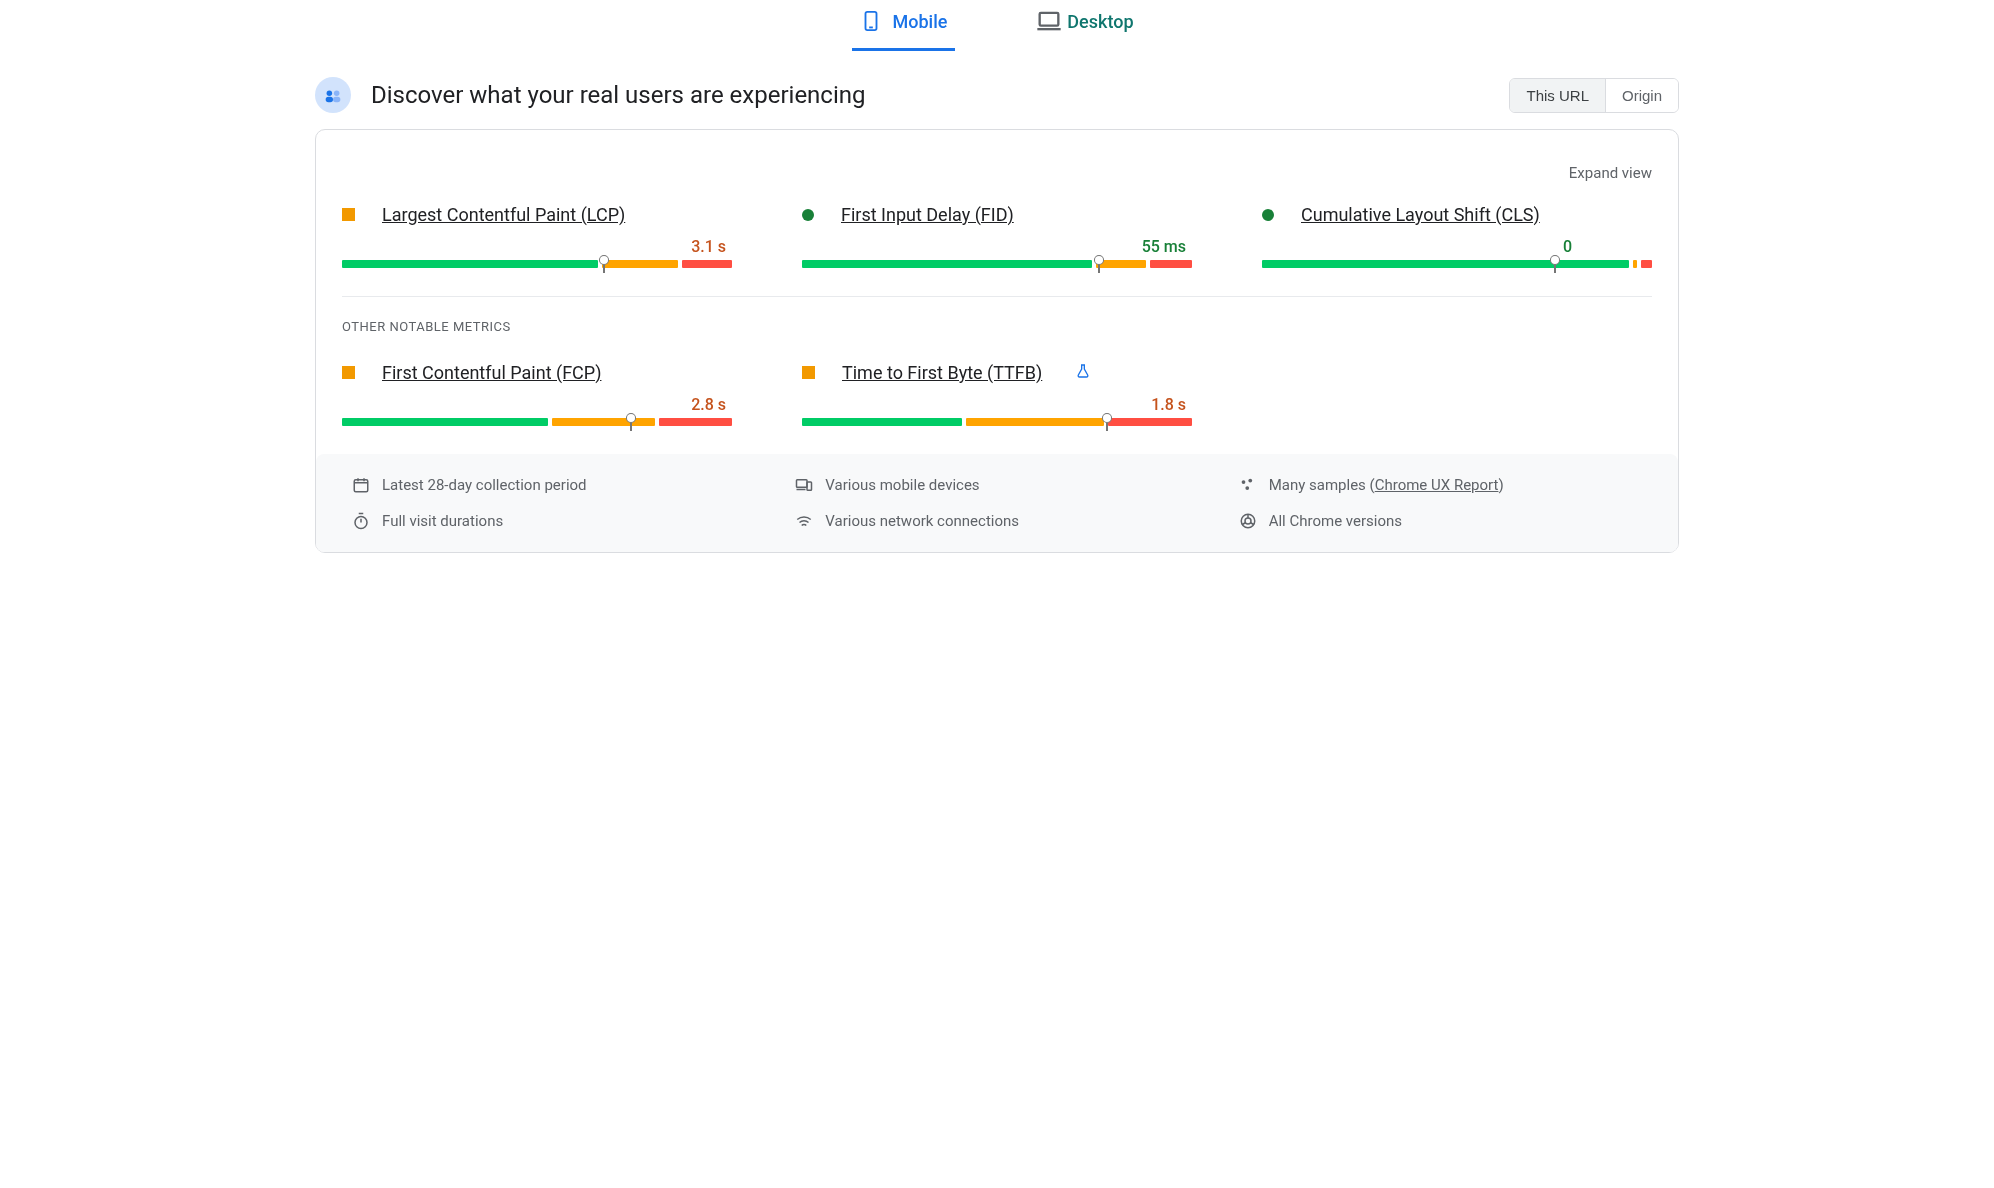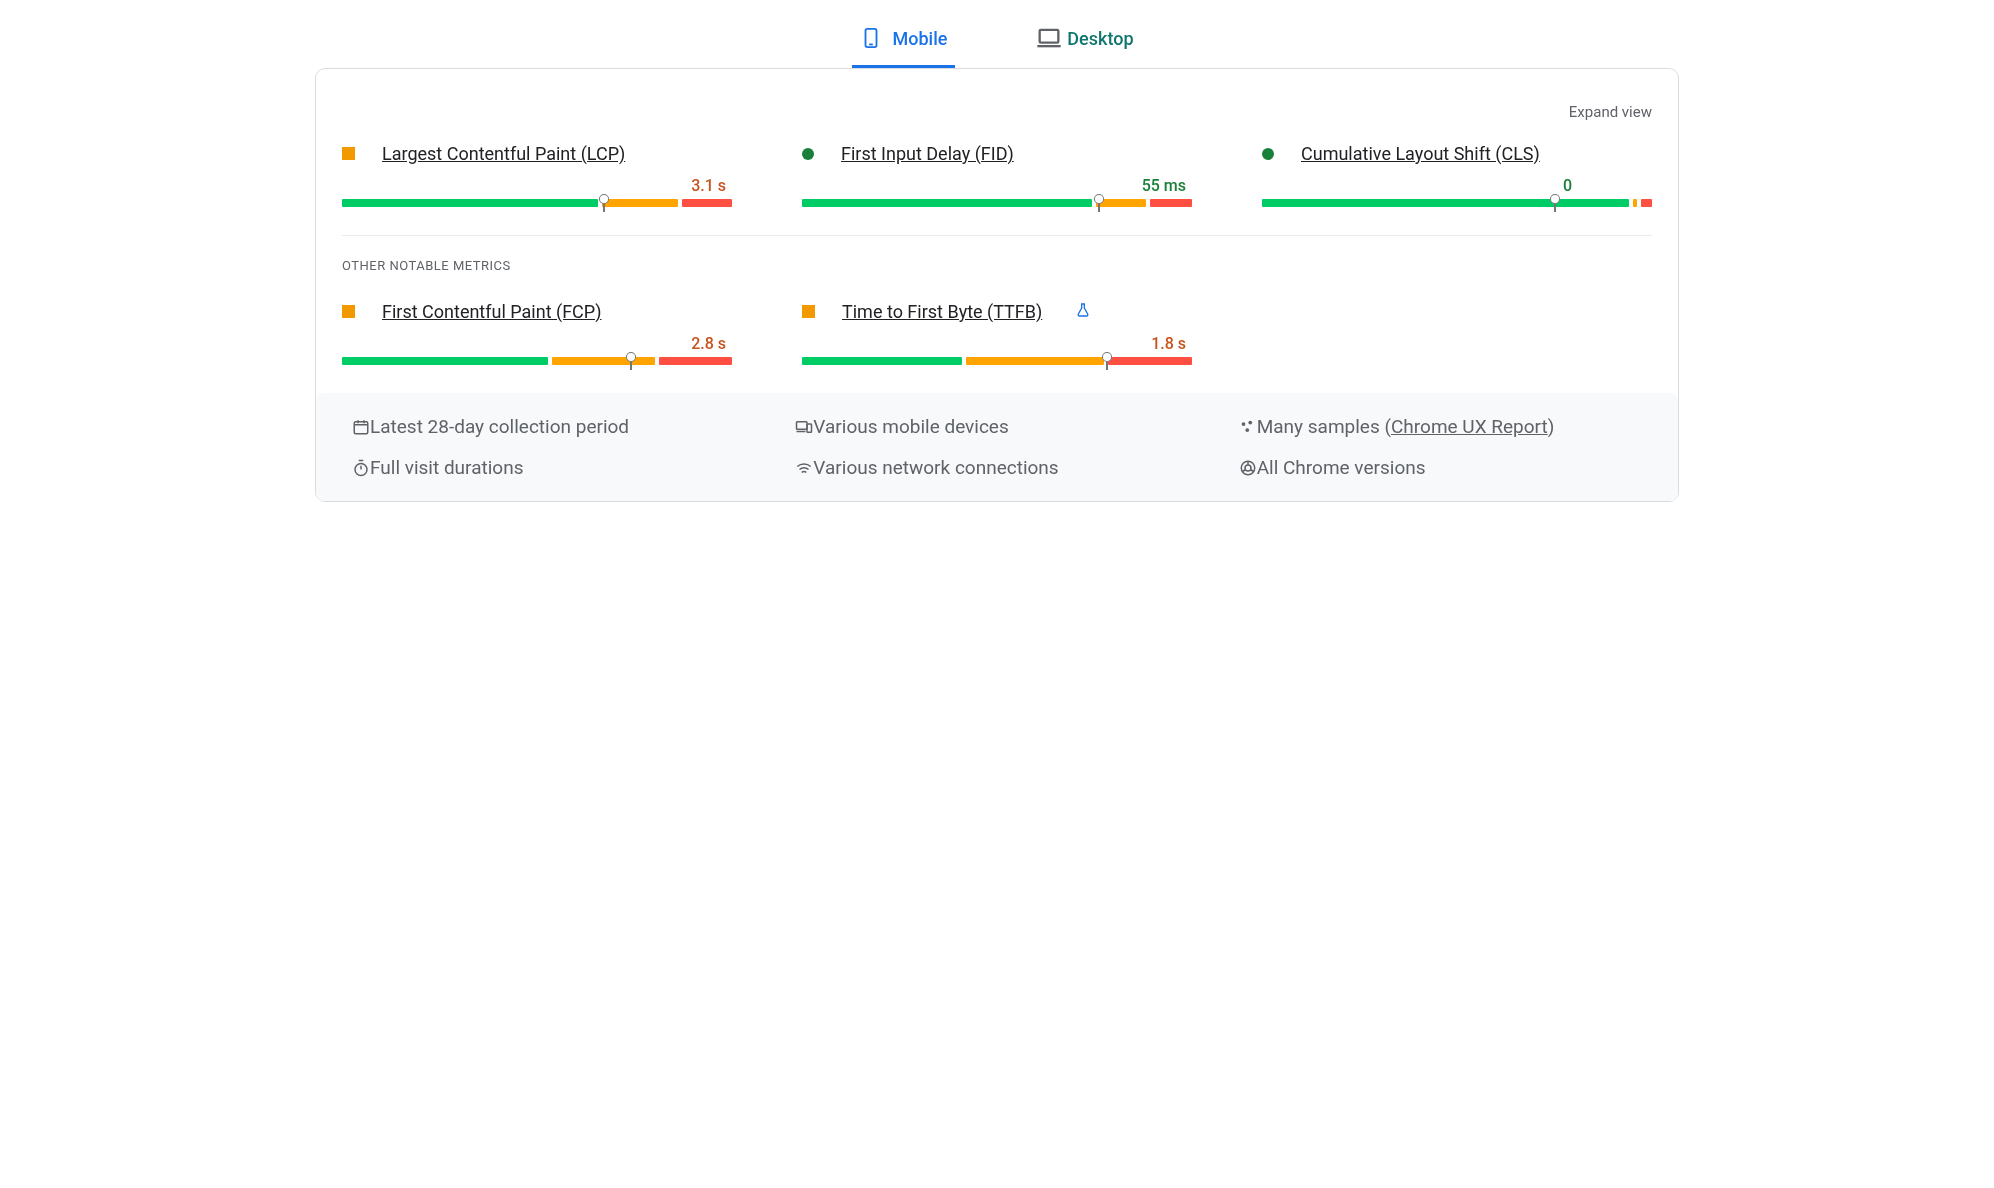--- a/index.html
+++ b/index.html
@@ -1,20 +1,20 @@
 <!DOCTYPE html>
 <html><head>
 <meta charset="utf-8">
 <style>
 * { box-sizing: border-box; margin: 0; padding: 0; }
 body { font-family: Roboto, "Helvetica Neue", Arial, sans-serif; background: #fff; color: #202124; font-size: 14px; }
 .container { width: 1424px; margin: 0 auto; padding: 0 30px; }
 
 
-.tabs { display: flex; justify-content: center; gap: 72px; padding: 23px 0 0; }
+.tabs { display: flex; justify-content: center; gap: 72px; padding: 6px 0 0; }
 .tab { display: flex; align-items: center; gap: 10px; padding: 0 8px 12px; cursor: pointer; font-size: 18px; font-weight: 500; color: #0f766e; border-bottom: 3px solid transparent; }
 .tab.active { color: #1a73e8; border-bottom-color: #1a73e8; }
 .tab .device-icon { width: 22px; height: 30px; display: inline-block; }
 
 
 .header-row { display: flex; align-items: center; justify-content: space-between; margin: 26px 0 16px; }
 .header-left { display: flex; align-items: center; gap: 20px; }
 .circle-icon { width: 36px; height: 36px; border-radius: 50%; background: #d2e3fc; display: flex; align-items: center; justify-content: center; }
 .header-title { font-size: 24px; font-weight: 400; color: #202124; }
 .seg { display: flex; border: 1px solid #dadce0; border-radius: 6px; overflow: hidden; }
@@ -54,21 +54,21 @@
 .marker::after { content: ""; width: 2px; height: 9px; background: #757575; }
 
 hr.div { border: none; border-top: 1px solid #e8eaed; margin: 0 0 22px; }
 .section-label { font-size: 13px; letter-spacing: 0.5px; color: #5f6368; margin: 0 0 28px; }
 
 .info-badge { width: 18px; height: 18px; border-radius: 50%; background: #1a73e8; color: #fff; display: inline-flex; align-items: center; justify-content: center; font-size: 12px; font-weight: bold; margin-left: 6px; }
 .flask-icon { color: #1a73e8; margin-left: 6px; font-size: 18px; }
 
 
 .footer-box { background: #f8f9fa; border-radius: 8px; padding: 22px 36px; margin: 26px -26px 0; display: grid; grid-template-columns: repeat(3, 1fr); gap: 18px 40px; }
-.foot-item { display: flex; align-items: center; gap: 0; color: #5f6368; font-size: 19px; }
+.foot-item { display: flex; align-items: center; gap: 12px; color: #5f6368; font-size: 15px; }
 .foot-item .fi { width: 18px; height: 18px; flex-shrink: 0; }
 .foot-item a { color: #5f6368; text-decoration: underline; }
 </style>
 </head>
 <body>
 
 <div class="container">
 
   <div class="tabs">
     <div class="tab active">
@@ -84,20 +84,37 @@
       <span class="device-icon">
         <svg viewBox="0 0 24 24" width="28" height="30" fill="none" stroke="#5f6368" stroke-width="2">
             <rect x="4" y="5" width="16" height="11" rx="1"></rect>
             <path d="M2 19h20"></path>
           </svg>
       </span>
       <span>Desktop</span>
     </div>
   </div>
 
+  <div class="header-row">
+    <div class="header-left">
+      <div class="circle-icon">
+        <svg viewBox="0 0 24 24" width="22" height="22">
+            <circle cx="8" cy="10" r="3" fill="#1a73e8"></circle>
+            <circle cx="16" cy="10" r="3" fill="#8ab4f8"></circle>
+            <rect x="4" y="14" width="8" height="6" rx="3" fill="#1a73e8"></rect>
+            <rect x="12" y="14" width="8" height="6" rx="3" fill="#8ab4f8"></rect>
+          </svg>
+      </div>
+      <h2 class="header-title">Discover what your real users are experiencing</h2>
+    </div>
+    <div class="seg">
+      <button class="active">This URL</button>
+      <button>Origin</button>
+    </div>
+  </div>
 
   <div class="card">
 
 
     <div class="expand">Expand view</div>
 
     <div class="metrics-grid">
 
       <div class="metric">
         <div class="metric-head">

